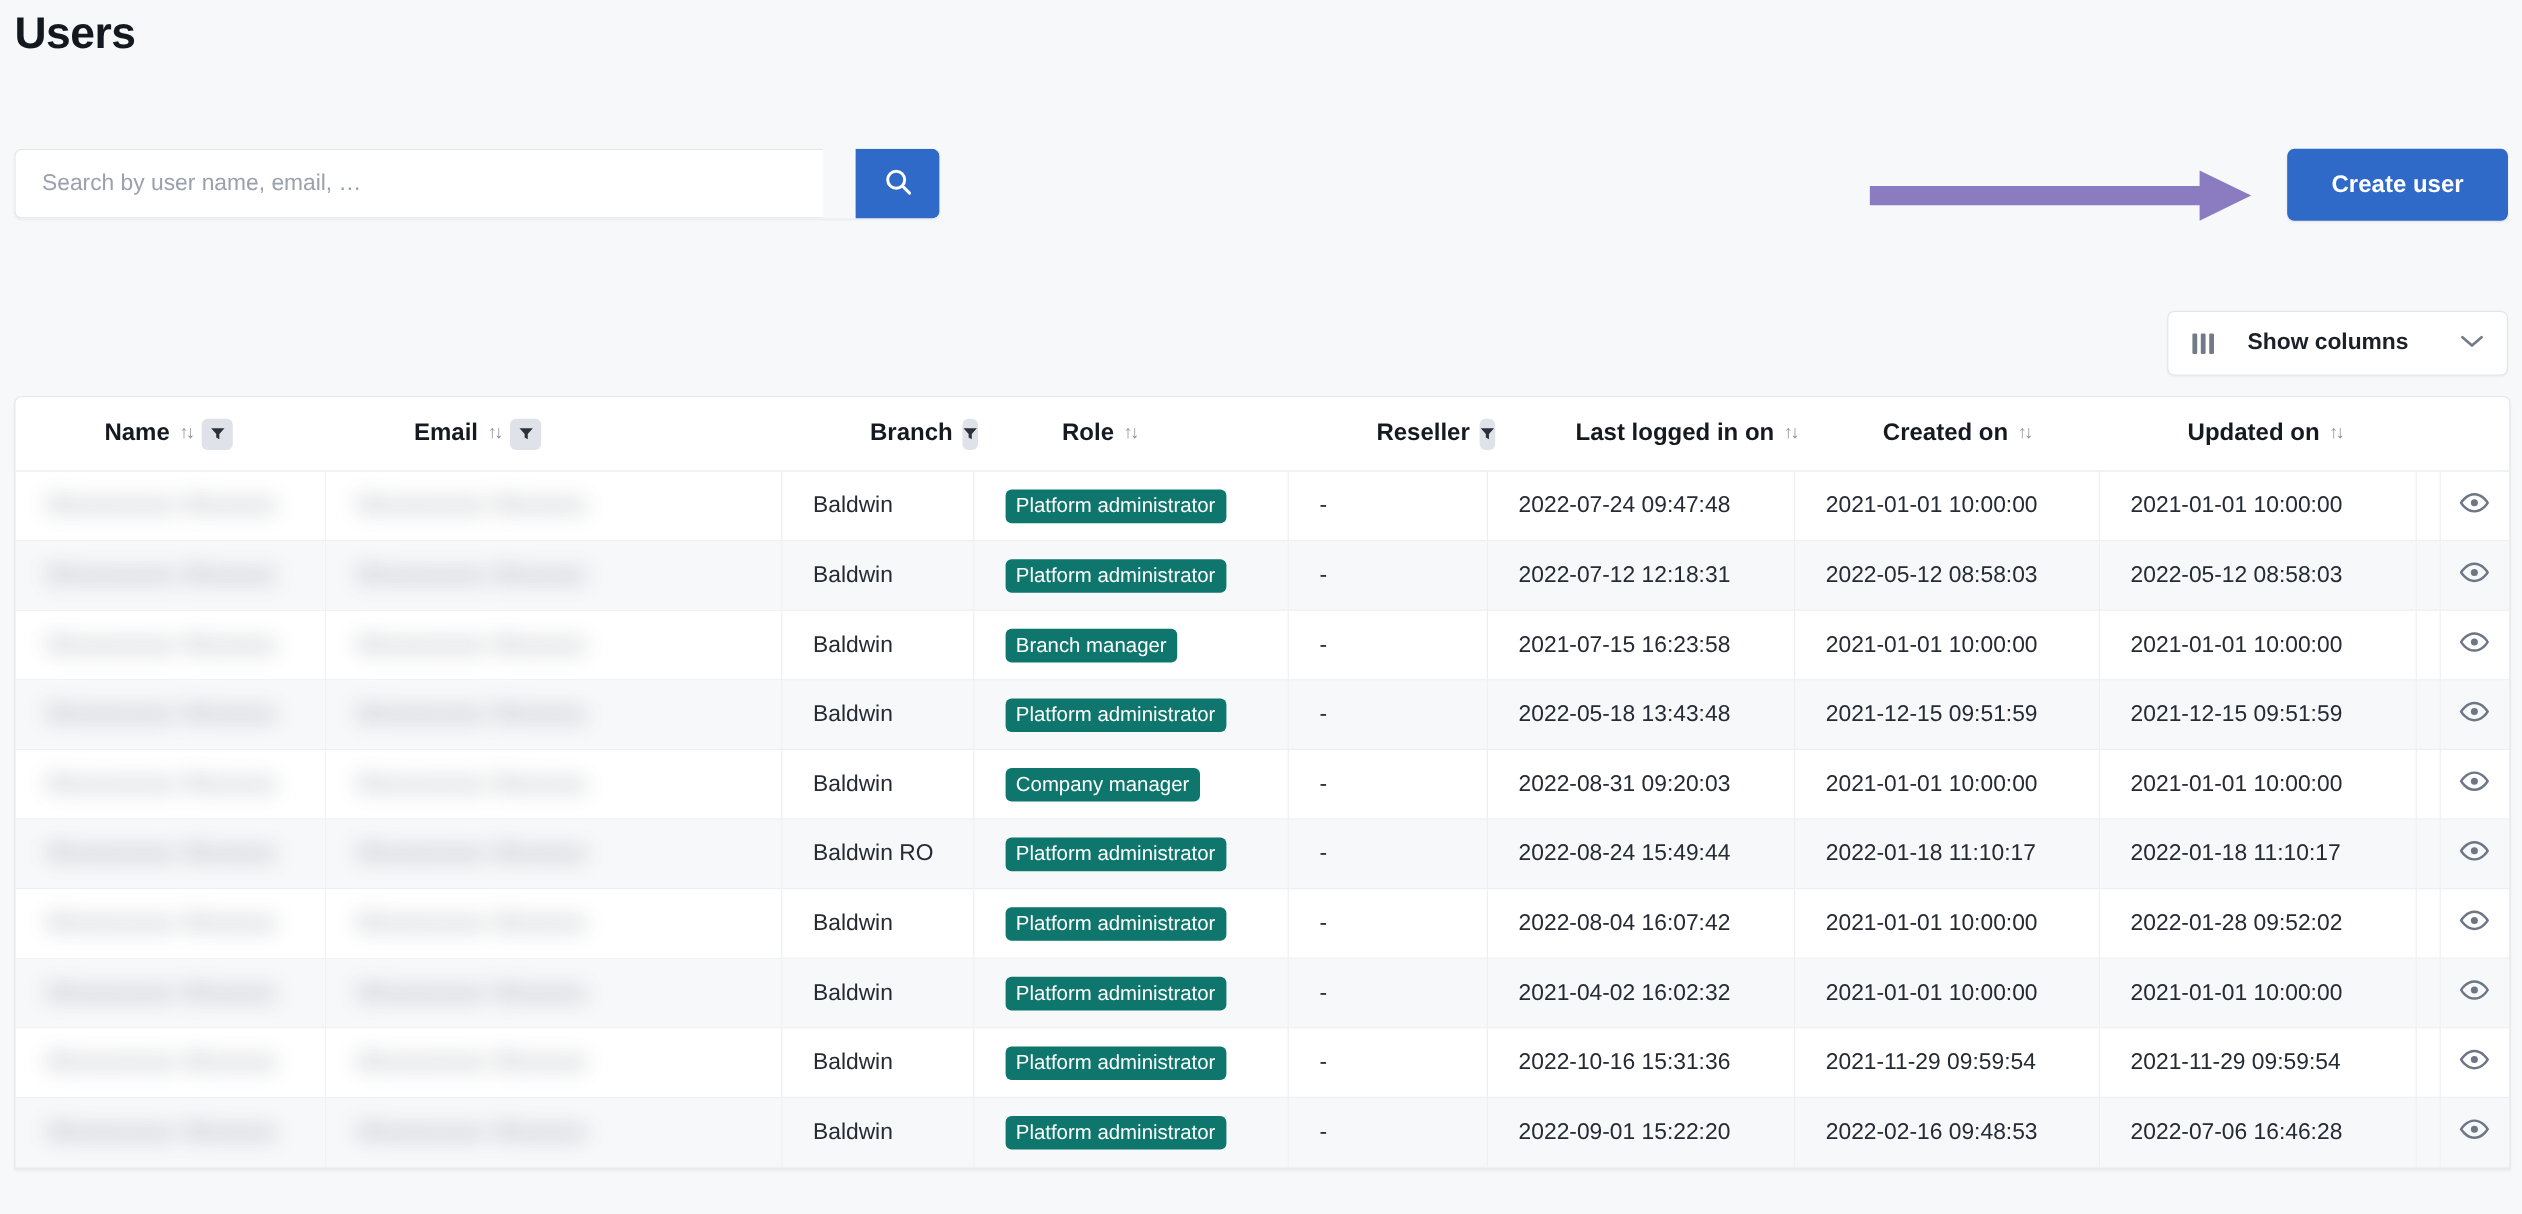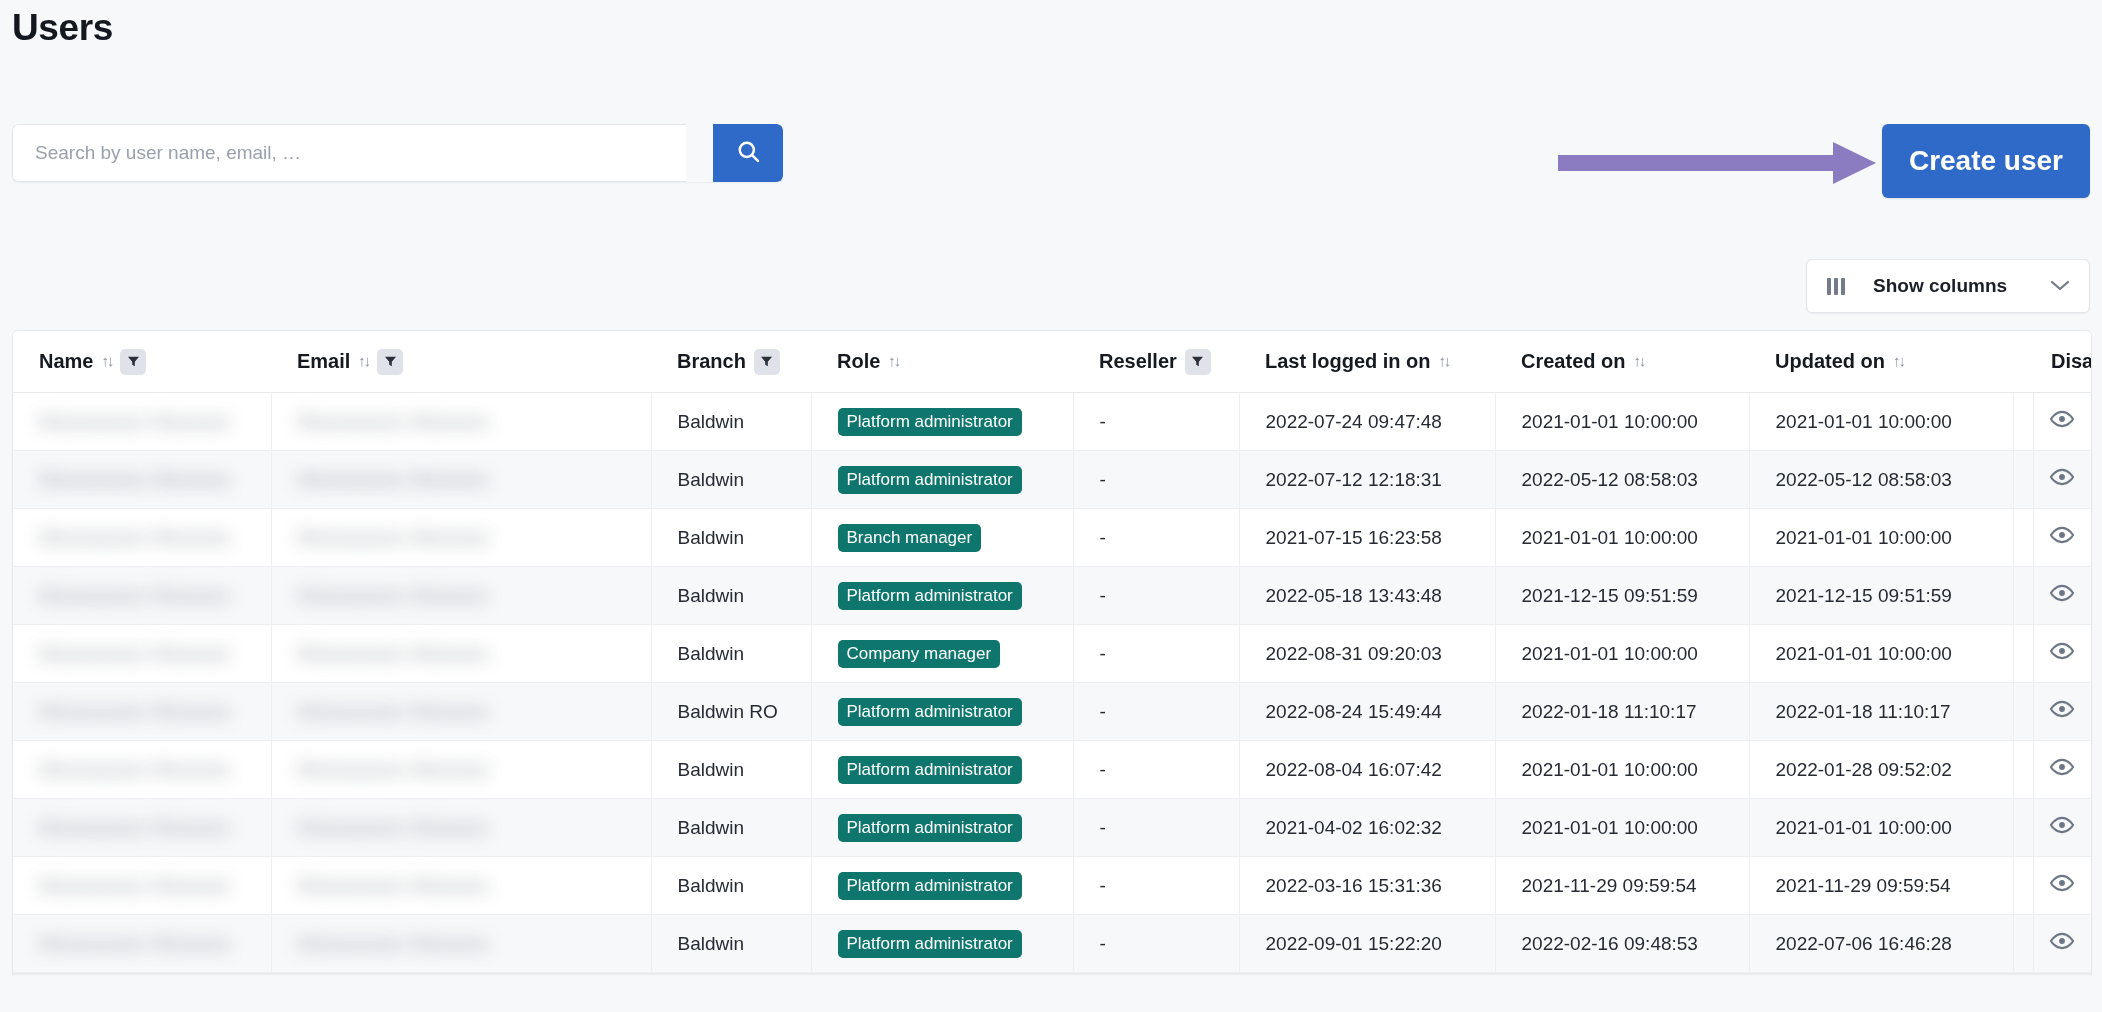--- a/index.html
+++ b/index.html
@@ -89,27 +89,27 @@
     width: 320px;
     height: 46px;
     pointer-events: none;
   }
 
   
   .create-user-btn {
     position: absolute;
     right: 12px;
     top: 124px;
-    height: 74px;
-    padding: 0 27px;
+    height: 60px;
+    padding: 0 37px;
     background: #2f6ac9;
     color: #fff;
     border: none;
     border-radius: 6px;
-    font-size: 28px;
+    font-size: 20px;
     font-weight: bold;
     font-family: "Liberation Sans", sans-serif;
     cursor: pointer;
     white-space: nowrap;
     box-shadow: 0 1px 2px rgba(16,24,40,.1);
   }
 
   
   .show-columns-btn {
     position: absolute;
@@ -174,20 +174,21 @@
     color: #151a21;
     padding: 0 0 0 26px;
     border-bottom: 1px solid #e6e8ec;
     white-space: nowrap;
     vertical-align: middle;
   }
   .th-inner {
     display: flex;
     align-items: center;
     gap: 8px;
+    margin-left: 48px;
   }
   .sort-icon {
     color: #8c93a0;
     font-size: 15px;
     line-height: 1;
     letter-spacing: -2px;
     position: relative;
     top: -1px;
   }
   .filter-btn {
@@ -555,21 +556,21 @@
         <tr>
           <td class="redact">
             <span class="blur">Wwwwwww Wwwww</span>
           </td>
           <td class="redact">
             <span class="blur">Wwwwwww Wwwww</span>
           </td>
           <td><span>Baldwin</span></td>
           <td><span class="role-badge">Platform administrator</span></td>
           <td><span class="dash">-</span></td>
-          <td><span>2022-03-16 15:31:36</span></td>
+          <td><span>2022-10-16 15:31:36</span></td>
           <td><span>2021-11-29 09:59:54</span></td>
           <td><span>2021-11-29 09:59:54</span></td>
           <td></td>
           <td class="eye-cell"><span class="eye-icon"><svg width="26" height="26" viewBox="0 0 24 24" fill="none" stroke="#6d7684" stroke-width="1.9">
                 <path d="M1.8 12s3.8-6.6 10.2-6.6S22.2 12 22.2 12s-3.8 6.6-10.2 6.6S1.8 12 1.8 12z"></path>
                 <circle cx="12" cy="12" r="2.7" fill="#6d7684" stroke="none"></circle>
               </svg></span></td>
         </tr>
         <tr>
           <td class="redact">

